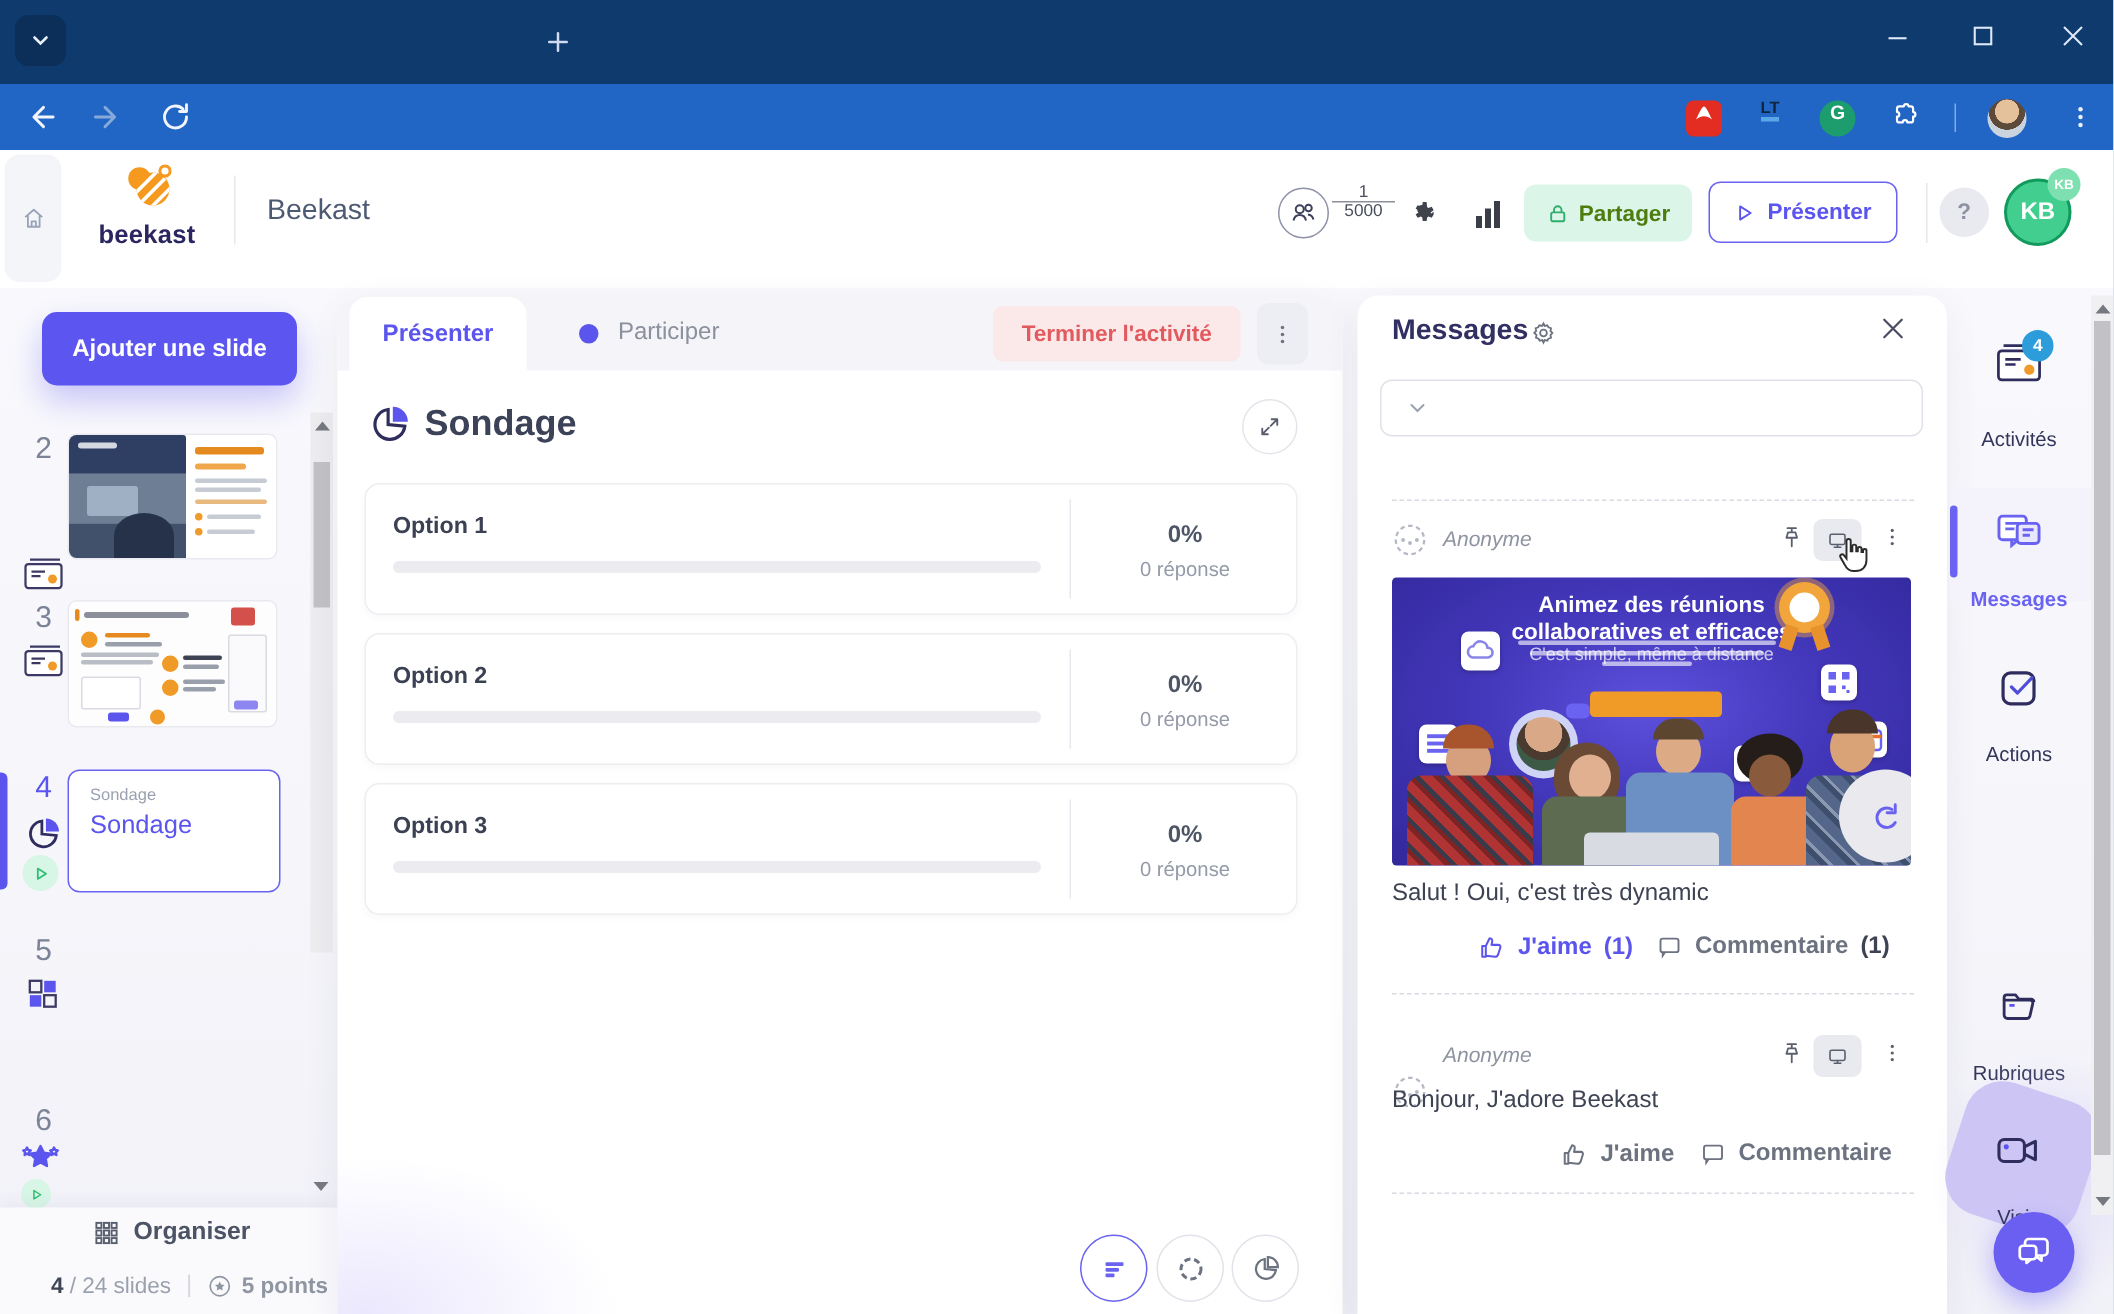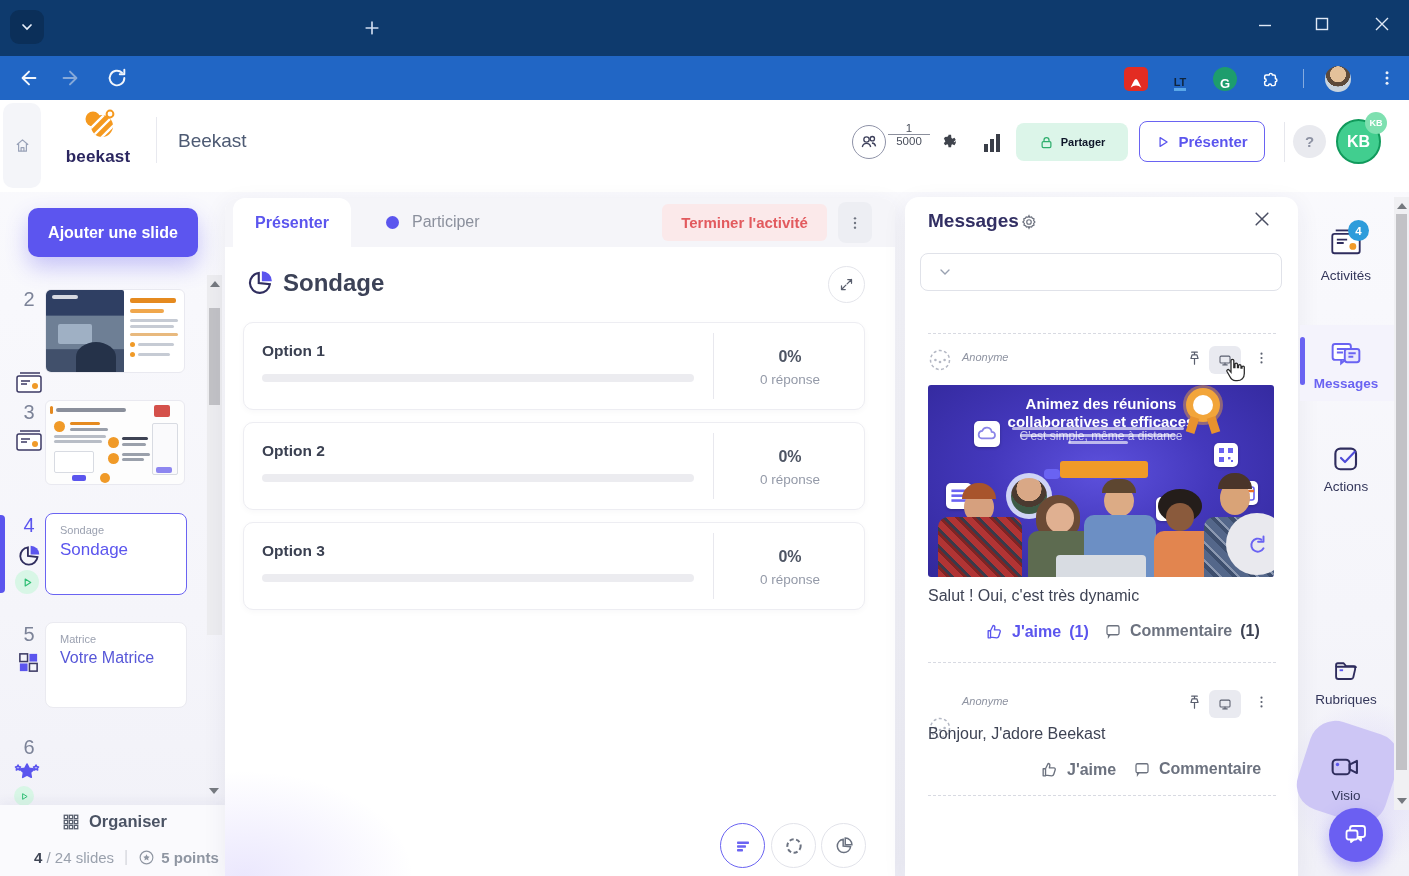--- a/index.html
+++ b/index.html
@@ -18,40 +18,40 @@
   .tabtitle{color:#f2f6fd;font-size:13.5px;margin-left:11px;flex:1;white-space:nowrap;overflow:hidden;}
   .tabclose{color:#eaf0fa;font-size:15px;padding:2px 4px;}
   .newtab{left:362px;top:18px;color:#cfdcf0;font-size:20px;line-height:20px;}
   .winbtn{color:#dfe8f6;}
   .toolbar{left:0;top:56px;width:1409px;height:44px;background:#2166c5;}
   .navic{color:#f2f6fc;font-size:19px;}
   .urlbar{left:152px;top:62px;width:944px;height:36px;border-radius:18px;background:#1c4e9b;display:flex;align-items:center;padding:0 14px;}
   .urltext{font-size:14.5px;white-space:nowrap;margin-left:10px;flex:1;overflow:hidden;}
   .urlhost{color:#ffffff;}
   .urlpath{color:#b7c8e6;}
-  .exticon{width:24px;height:24px;display:flex;align-items:flex-end;justify-content:center;}
+  .exticon{width:24px;height:24px;display:flex;align-items:flex-start;justify-content:center;}
   .pdficon{background:#e32c22;border-radius:5px;}
   .lticon{color:#10253d;font-weight:bold;font-size:11px;background:transparent;border-bottom:3px solid #5aa7e8;line-height:11px;}
   .gicon{background:#1d9d6d;border-radius:50%;color:#fff;font-weight:bold;font-size:13px;}
   .bravatar{width:26px;height:26px;border-radius:50%;background:radial-gradient(circle at 50% 32%,#e4c19a 0 36%,#5d4a3a 37% 55%,#c9d4de 56% 100%);}
 
   
   .appheader{left:0;top:100px;width:1409px;height:92px;background:#ffffff;}
   .homerail{left:3px;top:103px;width:38px;height:85px;border-radius:10px;background:#f4f5f9;display:flex;align-items:center;justify-content:center;color:#99a2b8;}
   .logotext{left:58px;top:147px;width:80px;text-align:center;font-size:17px;font-weight:800;color:#2b2660;letter-spacing:.2px;}
   .hdivider{left:156px;top:117px;width:1px;height:46px;background:#e8e9ef;}
   .apptitle{left:178px;top:130px;font-size:19px;color:#4d5a73;}
   .partcircle{left:852px;top:125px;width:34px;height:34px;border-radius:50%;border:1.4px solid #8f93a8;color:#3e415c;display:flex;align-items:center;justify-content:center;}
   .fraction{left:888px;top:122px;width:42px;text-align:center;color:#4a4f5c;font-size:11.5px;}
   .fraction .num{display:block;}
   .fraction .den{display:block;border-top:1.2px solid #8b8f9c;}
   .hgear{left:939px;top:131px;font-size:19px;color:#3f434c;}
   .hbars{left:984px;top:134px;display:flex;align-items:flex-end;gap:2px;}
   .hbars i{display:block;width:4px;background:#3a3e48;}
-  .btn-share{left:1016px;top:123px;width:112px;height:38px;border-radius:8px;background:#dcf5e9;color:#0f172a;font-weight:bold;font-size:11px;display:flex;align-items:center;justify-content:center;gap:7px;}
+  .btn-share{left:1016px;top:123px;width:112px;height:38px;border-radius:8px;background:#dcf5e9;color:#4d7c0f;font-weight:bold;font-size:15px;display:flex;align-items:center;justify-content:center;gap:7px;}
   .btn-present{left:1139px;top:121px;width:126px;height:41px;border-radius:8px;background:#fff;border:1.6px solid #6a63f2;color:#5b55ee;font-weight:bold;font-size:15px;display:flex;align-items:center;justify-content:center;gap:8px;}
   .vdiv2{left:1284px;top:122px;width:1px;height:40px;background:#e6e7ed;}
   .helpbtn{left:1293px;top:125px;width:33px;height:33px;border-radius:50%;background:#e9eaef;color:#8d92a3;font-weight:bold;font-size:15px;display:flex;align-items:center;justify-content:center;}
   .kbavatar{left:1336px;top:119px;width:45px;height:45px;border-radius:50%;background:#41ce8f;border:2.5px solid #119a5c;color:#fff;font-weight:bold;font-size:16px;display:flex;align-items:center;justify-content:center;}
   .kbbadge{left:1365px;top:112px;width:22px;height:22px;border-radius:50%;background:#7ee0b0;color:#fff;font-weight:bold;font-size:9px;display:flex;align-items:center;justify-content:center;}
 
   
   .addslide{left:28px;top:208px;width:170px;height:49px;border-radius:10px;background:#5c55ef;color:#fff;font-size:16px;font-weight:bold;display:flex;align-items:center;justify-content:center;box-shadow:0 10px 22px rgba(92,85,239,.32);}
   .slidenum{width:26px;text-align:center;font-size:20px;color:#7c8398;}
   .slidenum.sel{color:#5b55ee;}
@@ -97,21 +97,21 @@
   .cornerglow{left:225px;top:770px;width:190px;height:106px;background:radial-gradient(ellipse at 10% 100%,rgba(130,110,245,.16),rgba(130,110,245,0) 70%);}
 
   
   .msgpanel{left:905px;top:197px;width:393px;height:679px;background:#fff;border-radius:14px 14px 0 0;box-shadow:0 6px 24px rgba(40,40,90,.07);}
   .msgtitle{left:928px;top:210px;font-size:19px;font-weight:bold;color:#322f63;}
   .msggear{left:1020px;top:213px;font-size:17px;color:#6d727f;}
   .msgclose{left:1252px;top:209px;font-size:23px;color:#4a4e63;line-height:22px;}
   .msgselect{left:920px;top:253px;width:362px;height:38px;border:1px solid #e0e2e9;border-radius:8px;display:flex;align-items:center;padding:0 16px;color:#6f7587;font-size:15.5px;}
   .dashsep{width:348px;border-top:1px dashed #d8dae2;}
   .anonavatar{width:24px;height:24px;position:relative;color:#b4b8c4;}
-  .anonname{font-size:11px;font-style:italic;color:#8e93a1;}
+  .anonname{font-size:14px;font-style:italic;color:#8e93a1;}
   .screenbtn{width:32px;height:28px;background:#e9eaf0;border-radius:6px;display:flex;align-items:center;justify-content:center;color:#5a5f6e;}
   .msgtext{font-size:16px;color:#3e4354;}
   .actlbl{font-size:16px;font-weight:bold;}
   .likeon{color:#5b55ee;}
   .actgray{color:#6c727f;}
   .cntdark{color:#3e4354;}
   .pubbtn{left:1012px;top:830px;width:175px;height:37px;border-radius:8px;background:#5b55ee;color:#fff;font-weight:bold;font-size:15.5px;display:flex;align-items:center;justify-content:center;}
 
   
   .banner{left:928px;top:385px;width:346px;height:192px;border-radius:3px;overflow:hidden;background:radial-gradient(ellipse at 50% 45%,#5d51dd 0%,#4438bc 45%,#32289b 100%);}
@@ -126,21 +126,21 @@
   .person{position:absolute;}
   .head{position:absolute;border-radius:50%;}
   .torso{position:absolute;border-radius:10px 10px 0 0;}
   .visiocircle{position:absolute;left:298px;top:128px;width:62px;height:62px;border-radius:50%;background:#e9e9ee;display:flex;align-items:center;justify-content:center;color:#6a63f2;}
   .avbubble{position:absolute;left:78px;top:88px;width:46px;height:46px;border-radius:50%;background:#cfd4f6;}
   .avbubble i{position:absolute;left:5px;top:5px;width:36px;height:36px;border-radius:50%;background:radial-gradient(circle at 50% 30%,#d9a886 0 40%,#4a3a30 41% 58%,#3d5a46 59% 100%);}
   .bantag{position:absolute;border-radius:4px;background:#6a63f2;}
 
   
   .railitem{width:96px;text-align:center;color:#33365a;}
-  .raillbl{font-size:13.5px;margin-top:6px;}
+  .raillbl{font-size:13.5px;margin-top:22px;}
   .railactive{left:1300px;top:325px;width:94px;height:76px;background:#f4f3fc;}
   .railind{left:1300px;top:337px;width:5px;height:48px;border-radius:3px;background:#6a63f2;}
   .badge4{position:absolute;left:18px;top:-8px;width:21px;height:21px;border-radius:50%;background:#2d9cdb;color:#fff;font-size:11.5px;font-weight:bold;display:flex;align-items:center;justify-content:center;}
   .visioblob{left:1302px;top:726px;width:92px;height:92px;background:#cdc6f5;border-radius:26px;transform:rotate(18deg);}
   .visioblob2{left:1286px;top:700px;width:130px;height:170px;background:radial-gradient(ellipse at 60% 50%,rgba(205,198,246,.55),rgba(205,198,246,0) 70%);}
   .fab{left:1329px;top:808px;width:54px;height:54px;border-radius:50%;background:#6b5ff2;display:flex;align-items:center;justify-content:center;box-shadow:0 8px 18px rgba(107,95,242,.4);}
 
   
   .pscroll-track{left:1394px;top:197px;width:15px;height:613px;background:#f0f0f3;}
   .pscroll-thumb{left:1396px;top:214px;width:11px;height:556px;background:#c2c2c6;}
@@ -372,24 +372,20 @@
 
   <div class="abs slidenum" style="left:16px;top:623px;">5</div>
   <div class="abs" style="left:17px;top:651px;">
     <svg width="23" height="23" viewBox="0 0 24 24">
         <rect x="3" y="3" width="8" height="8" fill="none" stroke="#3c3a64" stroke-width="1.6"></rect>
         <rect x="13" y="3" width="8" height="8" fill="#5b55ee"></rect>
         <rect x="3" y="13" width="8" height="8" fill="#5b55ee"></rect>
         <rect x="13" y="13" width="8" height="8" fill="none" stroke="#3c3a64" stroke-width="1.6"></rect>
       </svg>
   </div>
-  <div class="scard" style="left:45px;top:622px;height:86px;">
-    <div class="scat">Matrice</div>
-    <div class="stitle">Votre Matrice</div>
-  </div>
 
   <div class="abs slidenum" style="left:16px;top:736px;">6</div>
   <div class="abs" style="left:14px;top:760px;">
     <svg width="26" height="24" viewBox="0 0 26 24" fill="none" stroke="#5b55ee" stroke-width="1.6" stroke-linejoin="round">
         <path d="M13 4l2.2 4.4 4.8.7-3.5 3.4.8 4.8L13 15l-4.3 2.3.8-4.8L6 9.1l4.8-.7z" fill="#5b55ee"></path>
         <path d="M4 5l.8 1.6L6.5 7 5.3 8.2 5.6 10 4 9.1 2.4 10l.3-1.8L1.5 7l1.7-.4z"></path>
         <path d="M22 5l.8 1.6 1.7.4-1.2 1.2.3 1.8-1.6-.9-1.6.9.3-1.8L19.5 7l1.7-.4z"></path>
       </svg>
   </div>
   <div class="abs playbadge" style="left:14px;top:786px;width:20px;height:20px;">

